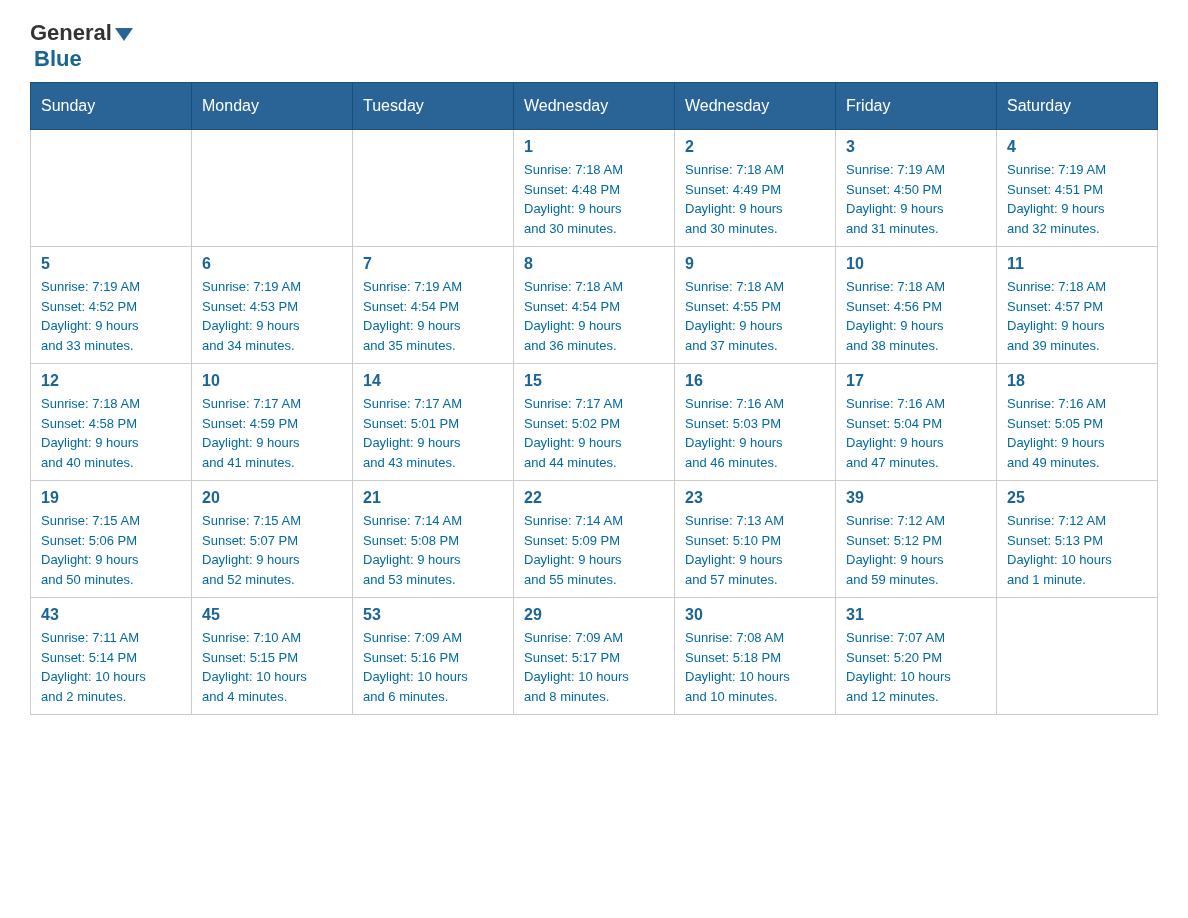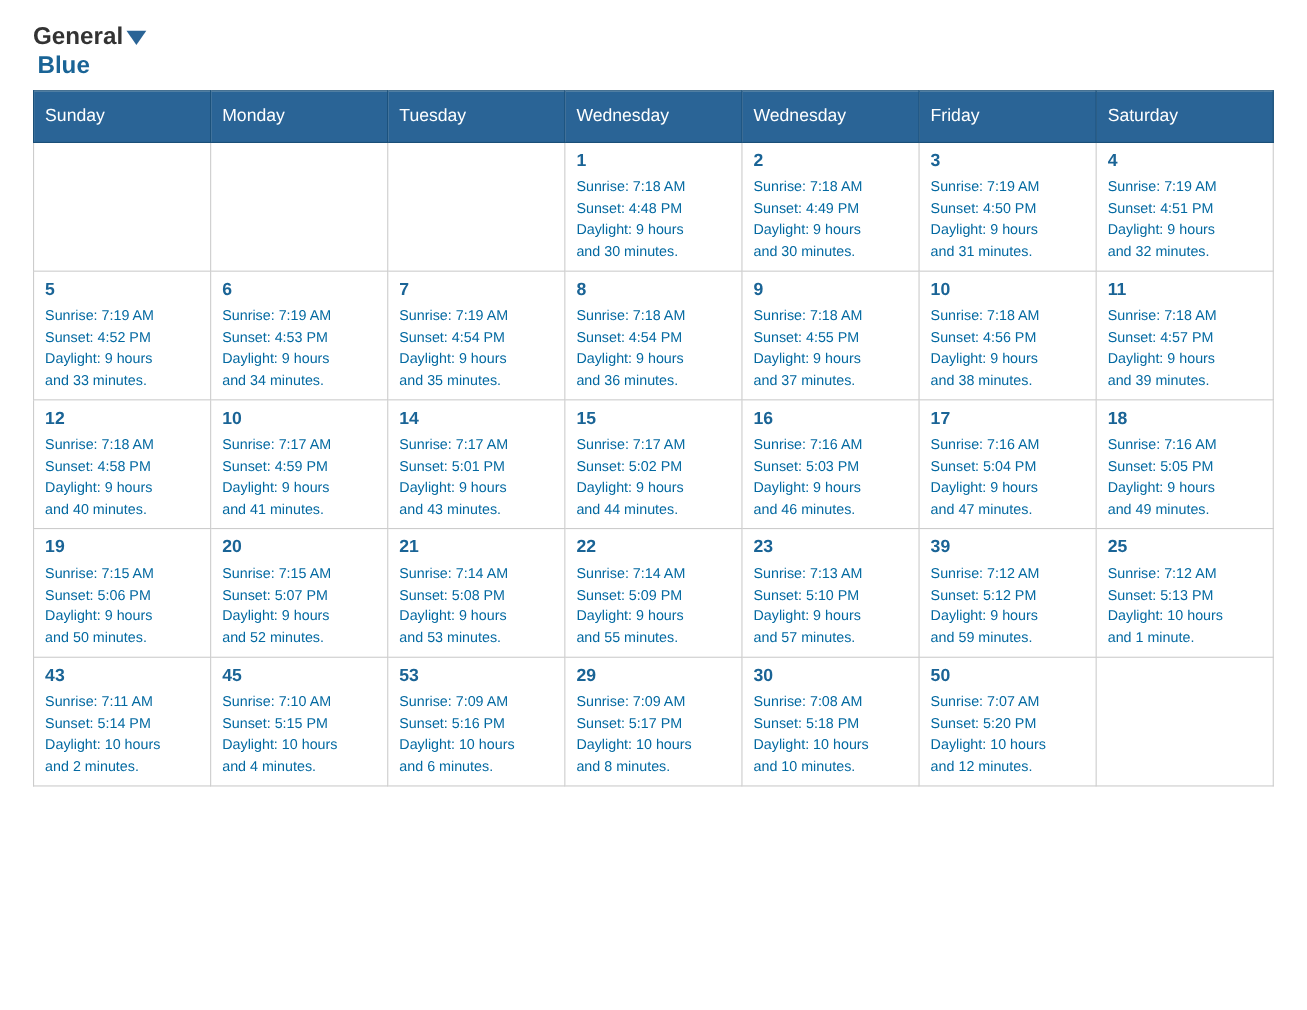--- a/index.html
+++ b/index.html
@@ -342,21 +342,21 @@
 and 8 minutes.</div>
         </td>
         <td>
           <span class="day-number">30</span>
           <div class="day-info" style="white-space: pre-line;">Sunrise: 7:08 AM
 Sunset: 5:18 PM
 Daylight: 10 hours
 and 10 minutes.</div>
         </td>
         <td>
-          <span class="day-number">50</span>
+          <span class="day-number">31</span>
           <div class="day-info" style="white-space: pre-line;">Sunrise: 7:07 AM
 Sunset: 5:20 PM
 Daylight: 10 hours
 and 12 minutes.</div>
         </td>
         <td class="empty-cell"></td>
       </tr>
     </tbody>
 </table>
 

